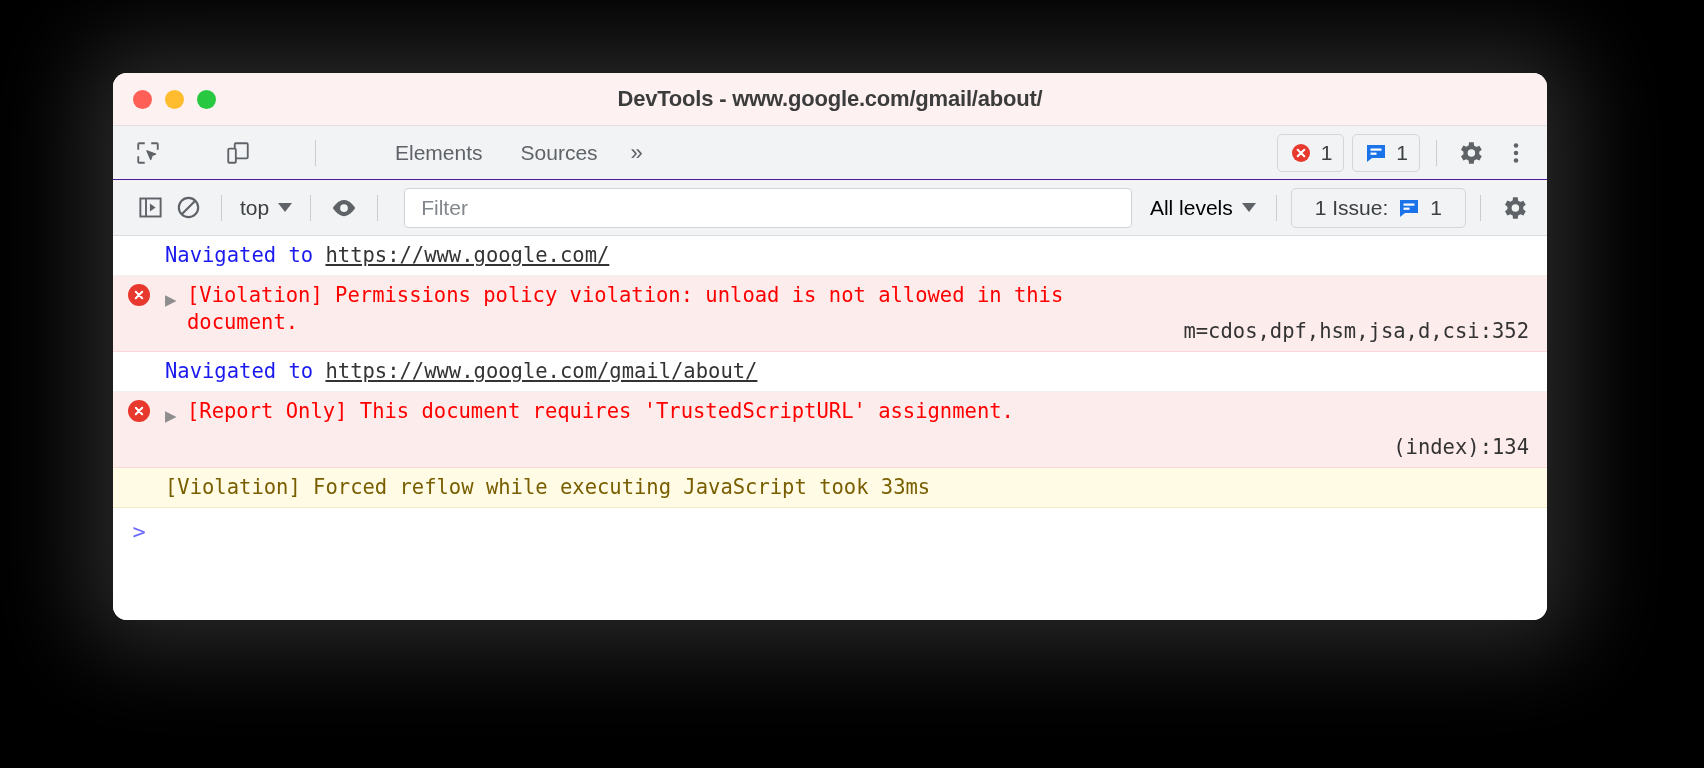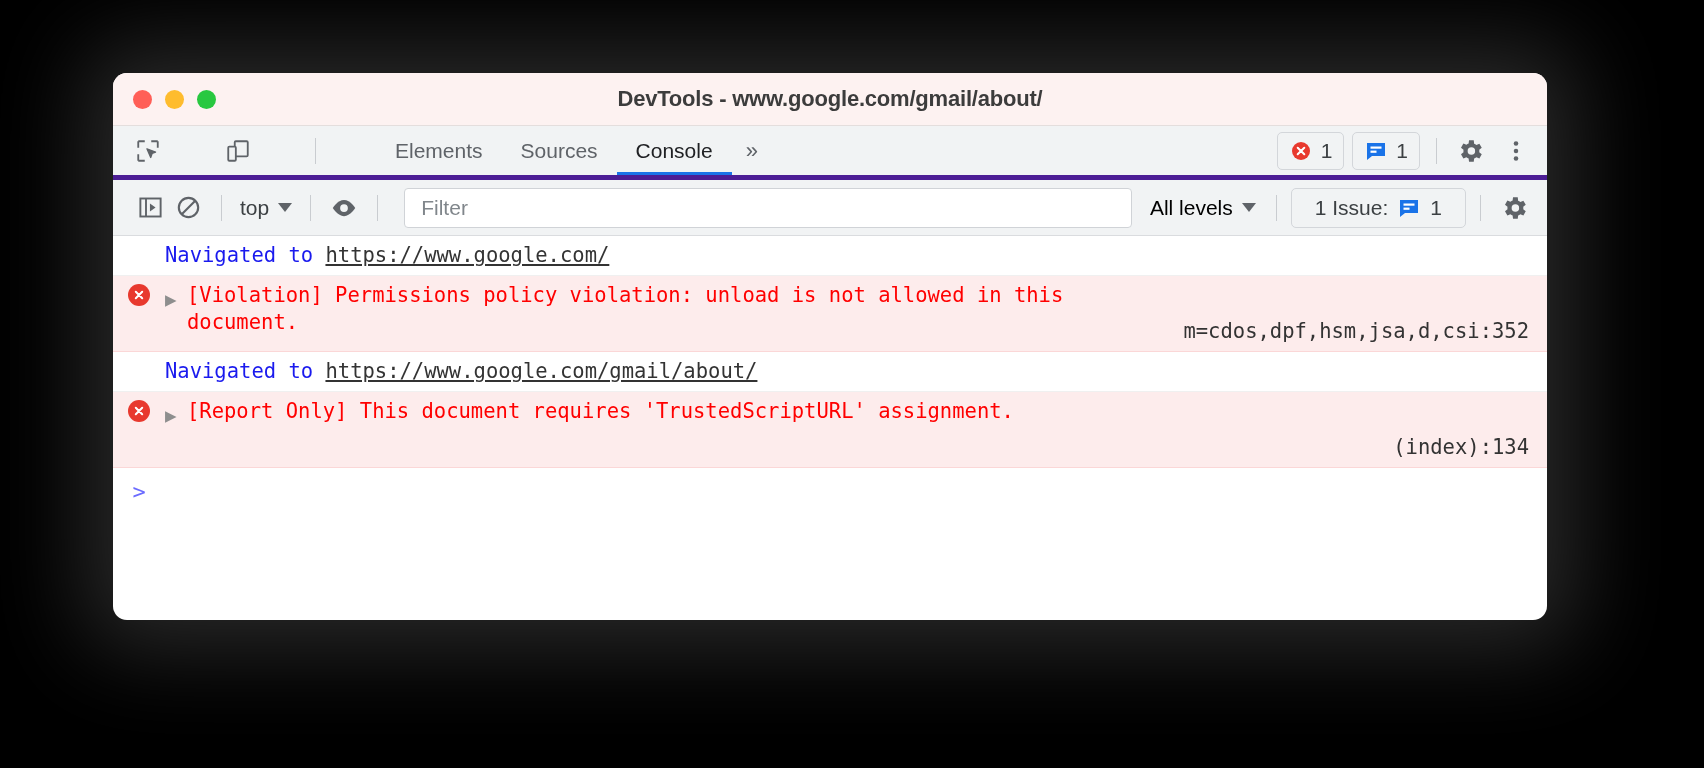--- a/index.html
+++ b/index.html
@@ -74,21 +74,21 @@
     color: #3c3c3c;
     letter-spacing: -0.2px;
     pointer-events: none;
   }
 
   
   .tabbar {
     height: 54px;
     flex: 0 0 54px;
     background: #f1f3f4;
-    border-bottom: 5px solid #4c1d95;
+    border-bottom: 1px solid #4c1d95;
     display: flex;
     align-items: center;
     padding: 0 14px 0 18px;
     box-sizing: border-box;
     position: relative;
     gap: 44px;
   }
   .tb-icon {
     width: 34px;
     height: 34px;
@@ -244,21 +244,20 @@
     white-space: nowrap;
   }
 
   
   .console {
     flex: 1 1 auto;
     background: #ffffff;
     overflow: hidden;
     font-family: "DejaVu Sans Mono", monospace;
     font-size: 20.5px;
-    border-radius: 21px;
   }
   .row {
     display: flex;
     align-items: flex-start;
     padding: 6px 0 6px 0;
     border-bottom: 1px solid #f0f0f0;
     line-height: 27px;
     min-height: 28px;
     box-sizing: border-box;
   }
@@ -365,23 +364,20 @@
       </div>
 
       <div class="vsep"></div>
 
       <div class="tabs">
         <div class="tab">
           <span>Elements</span>
         </div>
         <div class="tab">
           <span>Sources</span>
-        </div>
-        <div class="tab active">
-          <span>Console</span>
         </div>
         <div class="tab-more">»</div>
       </div>
 
       <div class="tabbar-right">
         <div class="counter">
           <span>
             <svg width="24" height="24" viewBox="0 0 24 24">
               <circle cx="12" cy="12" r="9" fill="#e8392e"></circle>
               <path d="M8.7 8.7l6.6 6.6M15.3 8.7l-6.6 6.6" stroke="#ffffff" stroke-width="2" stroke-linecap="round"></path>
@@ -519,20 +515,24 @@
               <circle cx="12" cy="12" r="10" fill="#e8392e"></circle>
               <path d="M8.5 8.5l7 7M15.5 8.5l-7 7" stroke="#ffffff" stroke-width="2.2" stroke-linecap="round"></path>
             </svg>
           </span>
         </div>
         <div class="arrow">▶</div>
         <div class="msg error-text">[Report Only] This document requires 'TrustedScriptURL' assignment.</div>
         <div class="src-link">(index):134</div>
       </div>
 
+      <div class="row warn">
+        <div class="gutter"></div>
+        <div class="msg warn-text">[Violation] Forced reflow while executing JavaScript took 33ms</div>
+      </div>
 
       <div class="prompt-row">
         <div class="prompt-caret">&gt;</div>
         <div class="msg"></div>
       </div>
 
     </div>
   </div>
 </div>
 

